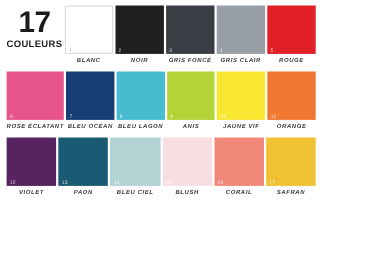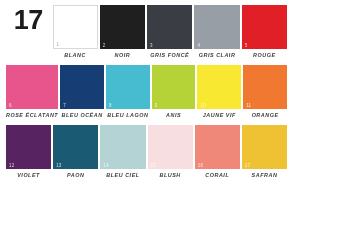--- a/index.html
+++ b/index.html
@@ -91,20 +91,21 @@
   }
 </style>
 </head>
 <body>
 
 <div class="palette">
 
   <div class="row">
     <div class="heading" style="width:56px;">
       <span class="heading-count">17</span>
+      <span class="heading-word">COULEURS</span>
     </div>
     <div class="cell" style="width:57px;margin-left:2px;">
       <div class="swatch bordered" style="background:#ffffff;">
         <span class="swatch-num num-dark">1</span>
       </div>
       <div class="caption">BLANC</div>
     </div>
     <div class="cell" style="width:57px;margin-left:2px;">
       <div class="swatch" style="background:#1f1f1f;">
         <span class="swatch-num num-light">2</span>

